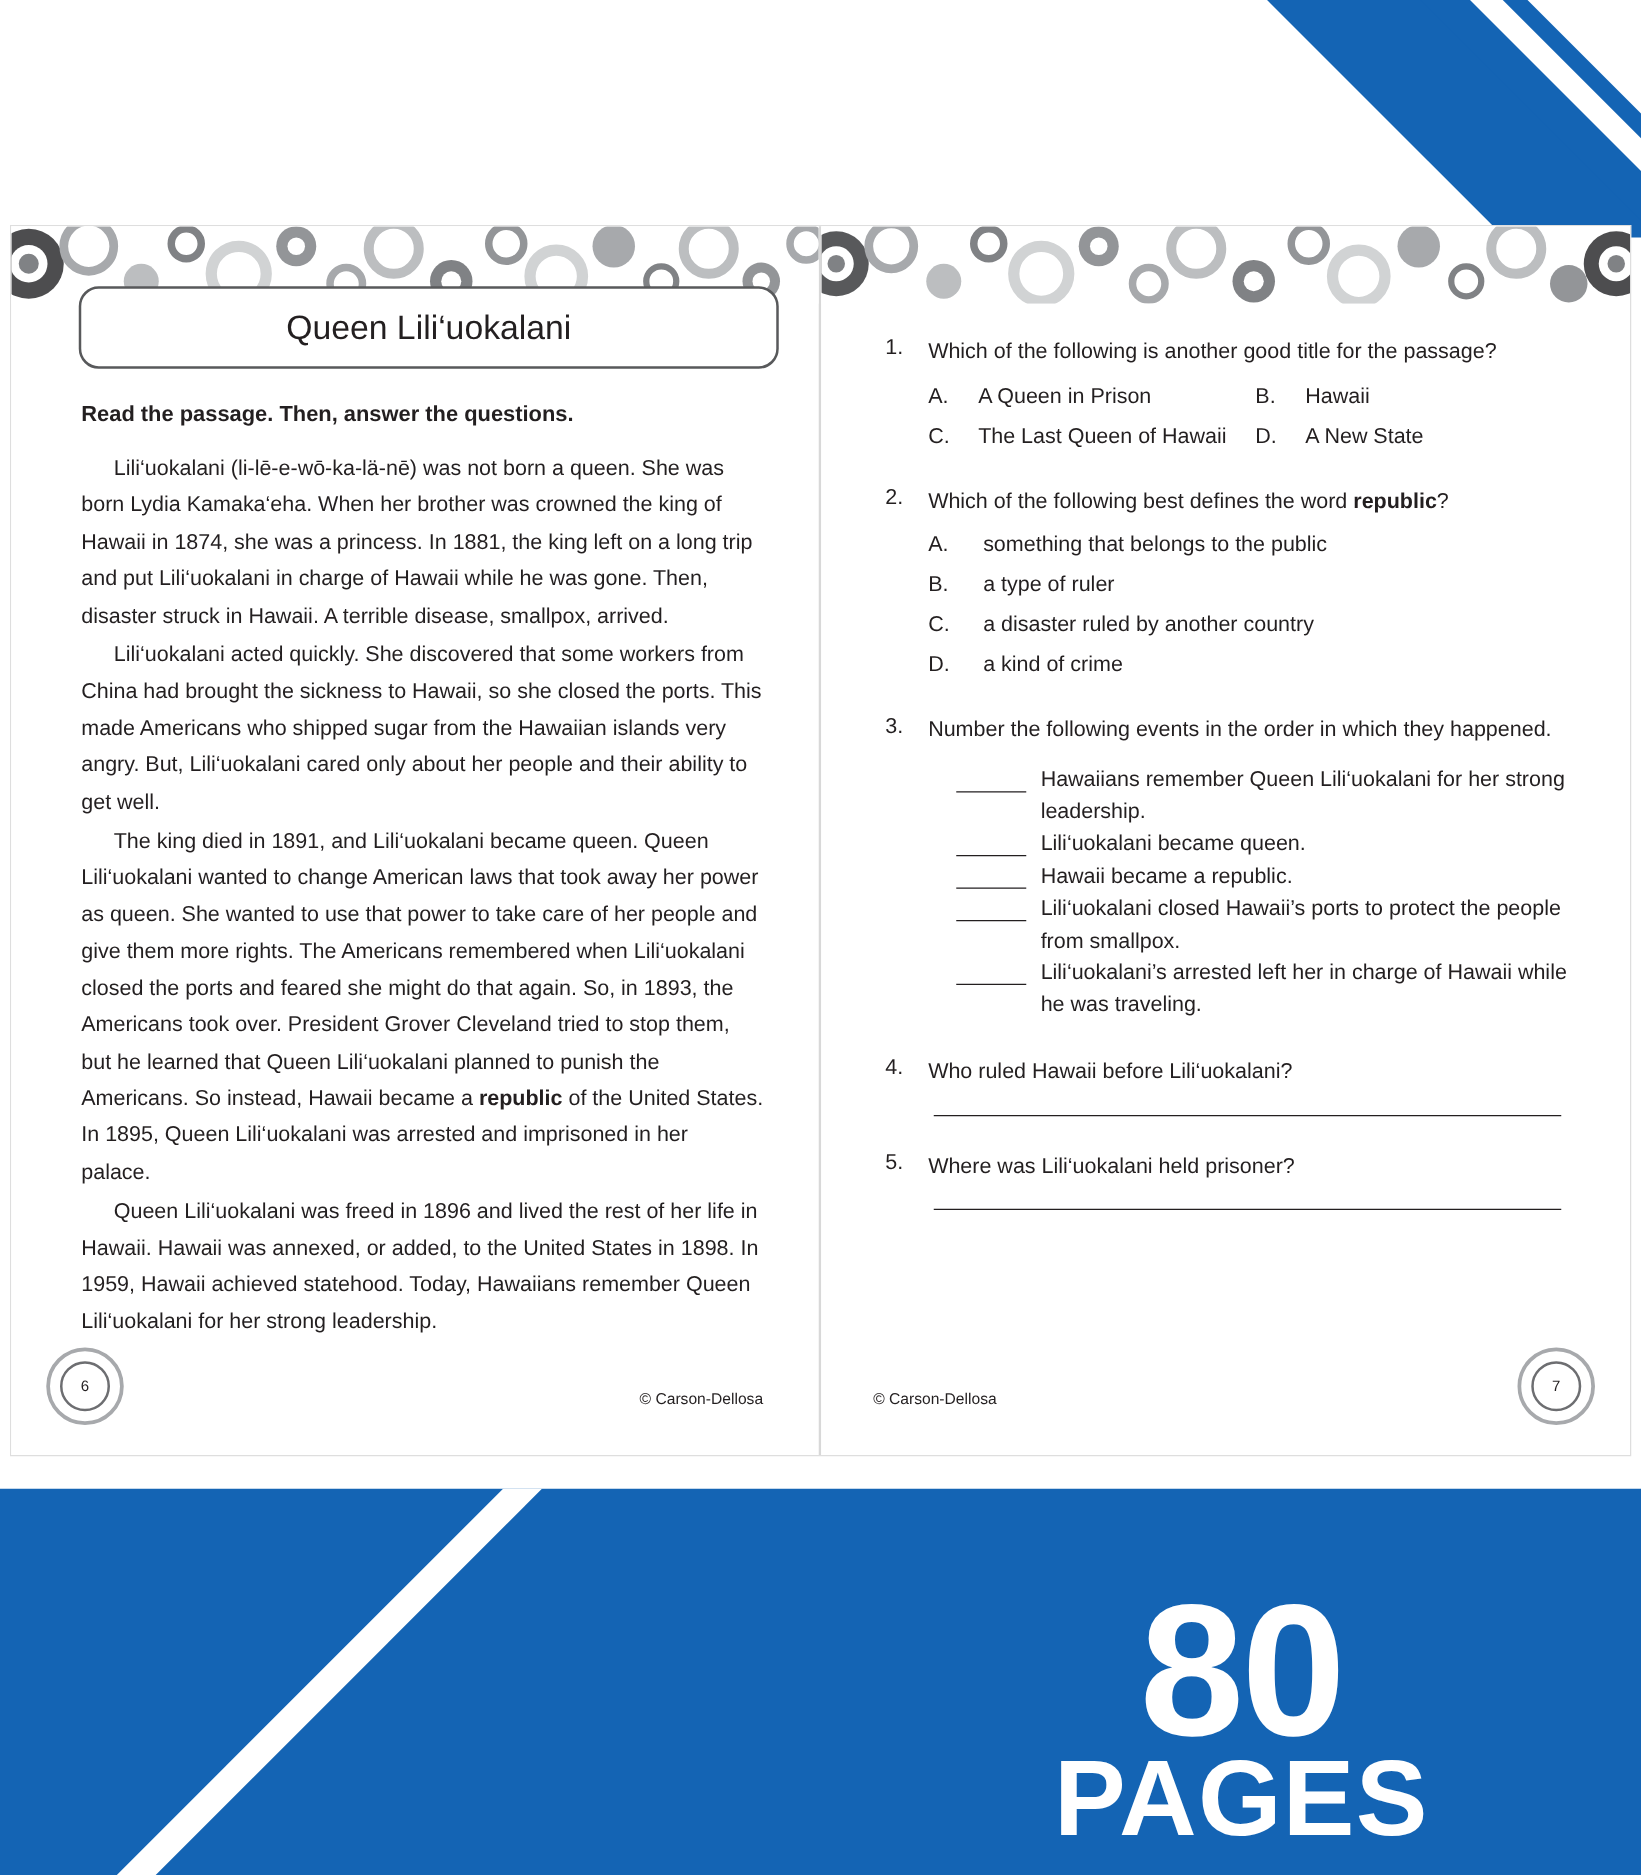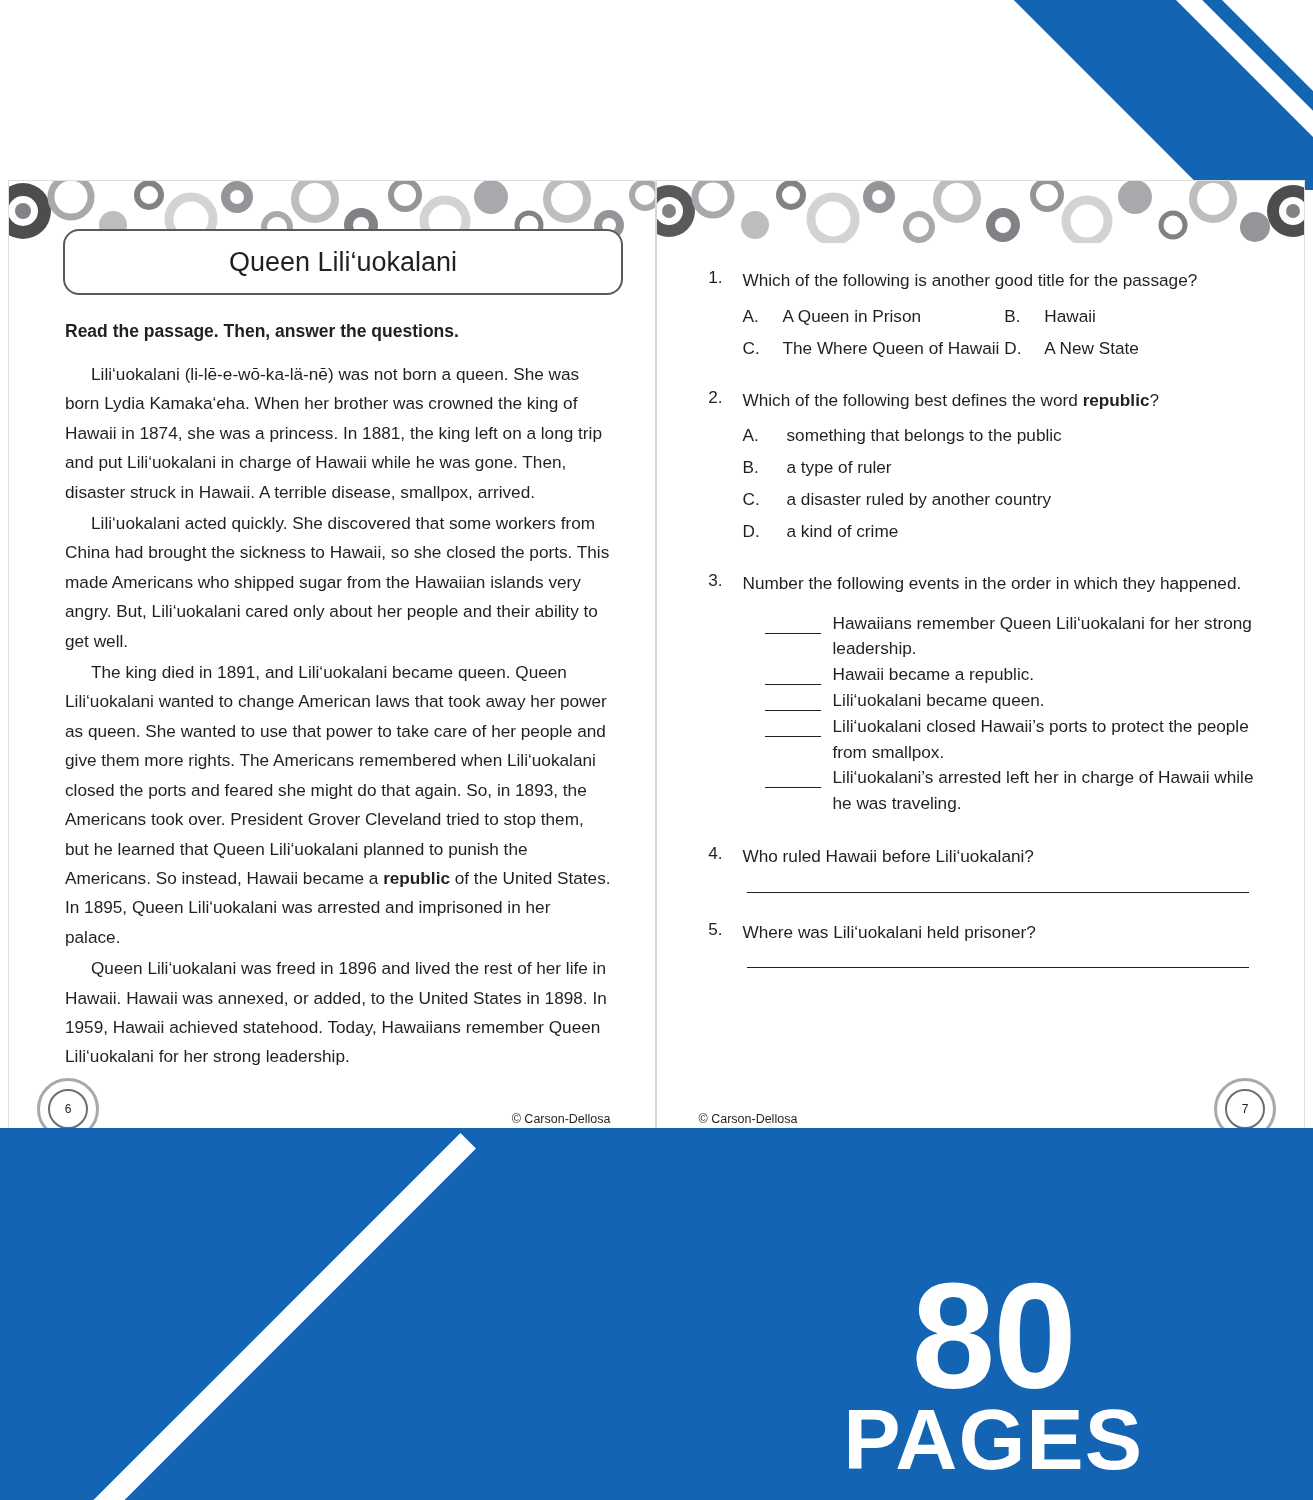--- a/index.html
+++ b/index.html
@@ -37,21 +37,21 @@
   }
   .blue-corner-tr .b3 {
     width: 430px; height: 14px;
     left: 215px; top: -14px;
   }
 
   .blue-banner {
     position: absolute;
     left: 0; right: 0;
     bottom: 0;
-    height: 372px;
+    height: 309px;
     background: #1464b4;
     overflow: hidden;
   }
   .blue-banner .stripe {
     position: absolute;
     background: #ffffff;
     width: 22px;
     height: 620px;
     transform: rotate(45deg);
     transform-origin: center;
@@ -368,21 +368,21 @@
             <div class="choice">
               <span class="letter">A.</span>
               <span>A Queen in Prison</span>
             </div>
             <div class="choice">
               <span class="letter">B.</span>
               <span>Hawaii</span>
             </div>
             <div class="choice">
               <span class="letter">C.</span>
-              <span>The Where Queen of Hawaii</span>
+              <span>The Last Queen of Hawaii</span>
             </div>
             <div class="choice">
               <span class="letter">D.</span>
               <span>A New State</span>
             </div>
           </div>
         </div>
       </div>
 
       <div class="q-item">
@@ -416,25 +416,25 @@
         <div class="q-num">3.</div>
         <div class="q-body">
           <div class="q-text">Number the following events in the order in which they happened.</div>
           <div class="order-list">
             <div class="order-item">
               <span class="order-blank"></span>
               <span>Hawaiians remember Queen Lili‘uokalani for her strong leadership.</span>
             </div>
             <div class="order-item">
               <span class="order-blank"></span>
-              <span>Hawaii became a republic.</span>
+              <span>Lili‘uokalani became queen.</span>
             </div>
             <div class="order-item">
               <span class="order-blank"></span>
-              <span>Lili‘uokalani became queen.</span>
+              <span>Hawaii became a republic.</span>
             </div>
             <div class="order-item">
               <span class="order-blank"></span>
               <span>Lili‘uokalani closed Hawaii’s ports to protect the people from smallpox.</span>
             </div>
             <div class="order-item">
               <span class="order-blank"></span>
               <span>Lili‘uokalani’s arrested left her in charge of Hawaii while he was traveling.</span>
             </div>
           </div>

